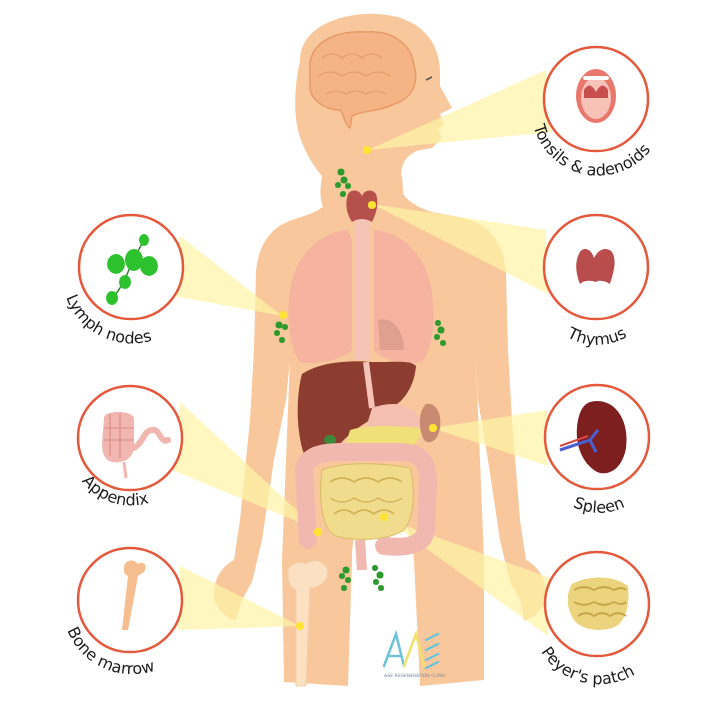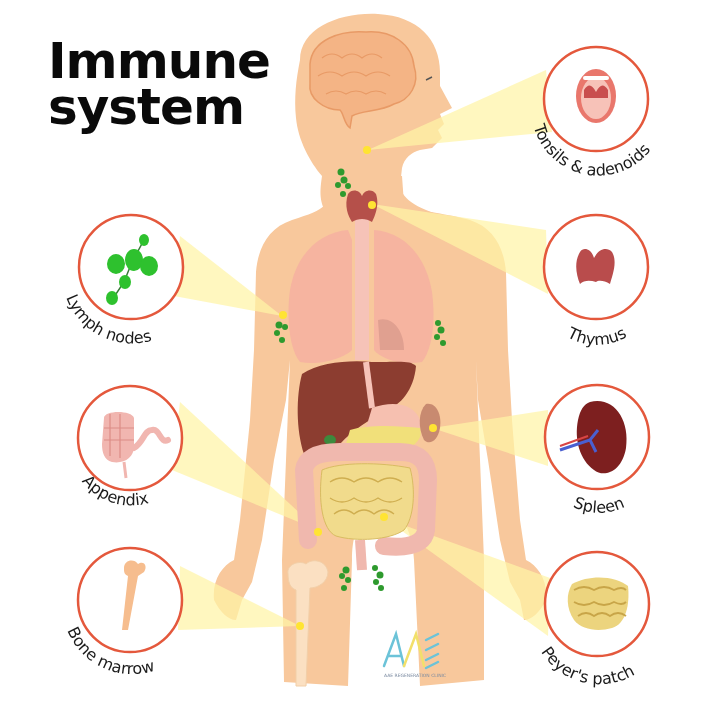--- a/index.html
+++ b/index.html
@@ -213,17 +213,13 @@
     <g>
       <g fill="none" stroke-width="2.5" stroke-linecap="round">
         <path d="M 384 666 L 396 634 L 404 666 M 388 656 L 400 656" stroke="#6cc3d8"></path>
         <path d="M 404 666 L 416 634 L 424 666" stroke="#f2e06a"></path>
         <path d="M 426 640 L 438 634 M 426 650 L 438 644 M 426 660 L 438 654 M 426 668 L 438 662" stroke="#6cc3d8"></path>
       </g>
       <text x="384" y="677" font-size="4.5" fill="#7a8aa0">AAE REGENERATION CLINIC</text>
     </g>
   </svg>
 
-  <div class="title">
-    <span>Immune</span>
-    <span>system</span>
-  </div>
 </div>
 
 </body></html>

